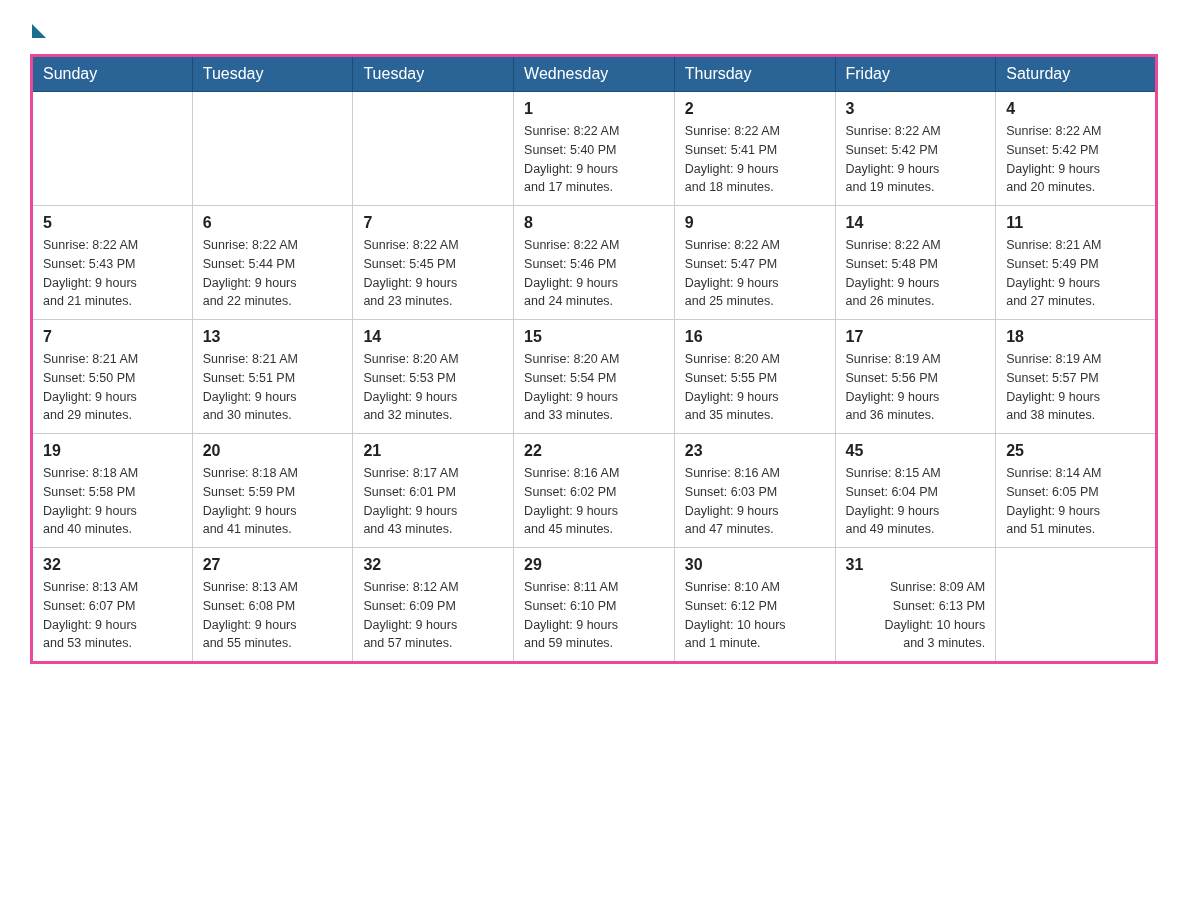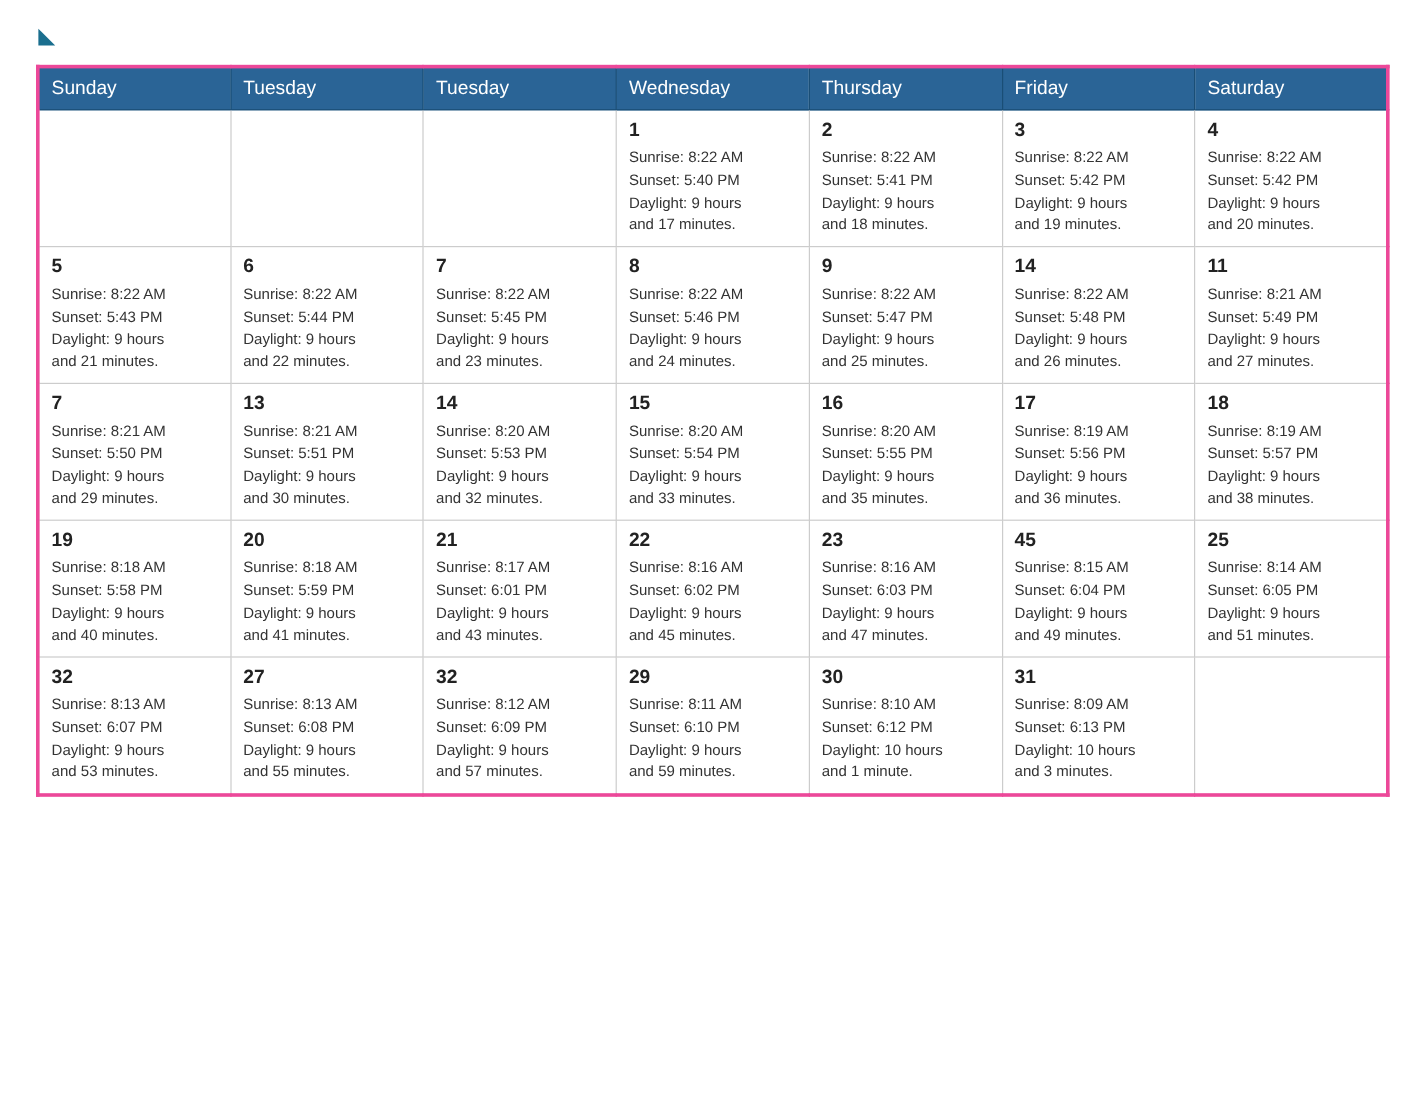--- a/index.html
+++ b/index.html
@@ -353,21 +353,21 @@
         </td>
         <td>
           <span class="day-number">30</span>
           <div class="day-info" style="white-space: pre-line;">Sunrise: 8:10 AM
 Sunset: 6:12 PM
 Daylight: 10 hours
 and 1 minute.</div>
         </td>
         <td>
           <span class="day-number">31</span>
-          <div class="day-info" style="white-space: pre-line;">Sunrise: 8:09 AM
+          <div class="day-info" style="white-space: pre-line; text-align: right;">Sunrise: 8:09 AM
 Sunset: 6:13 PM
 Daylight: 10 hours
 and 3 minutes.</div>
         </td>
         <td class="empty-cell"></td>
       </tr>
     </tbody>
 </table>
 
 </body></html>

